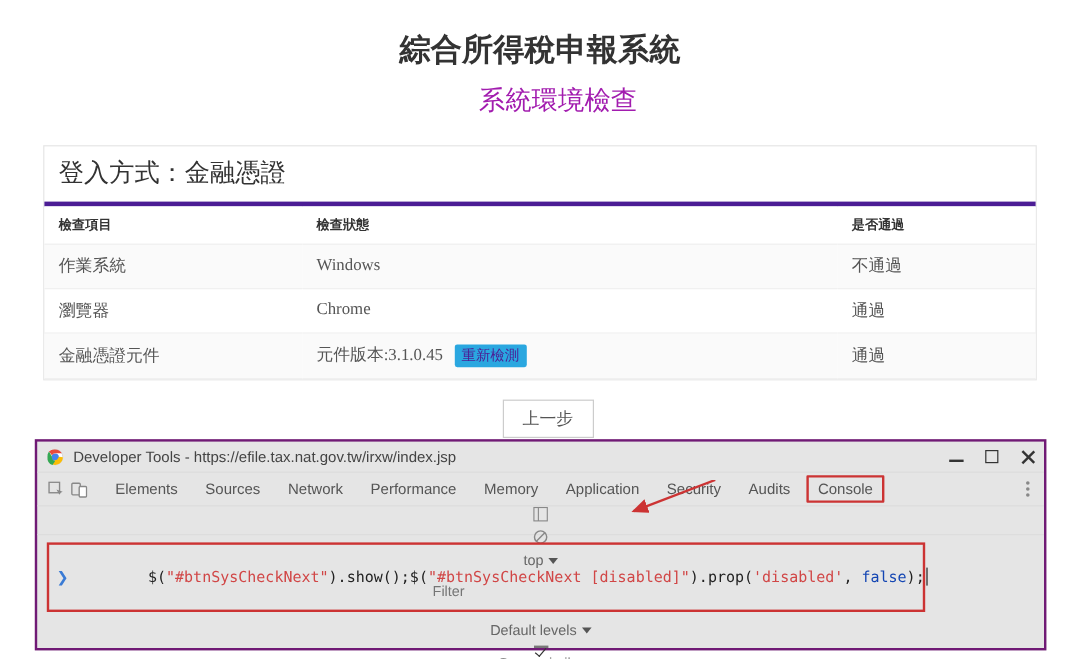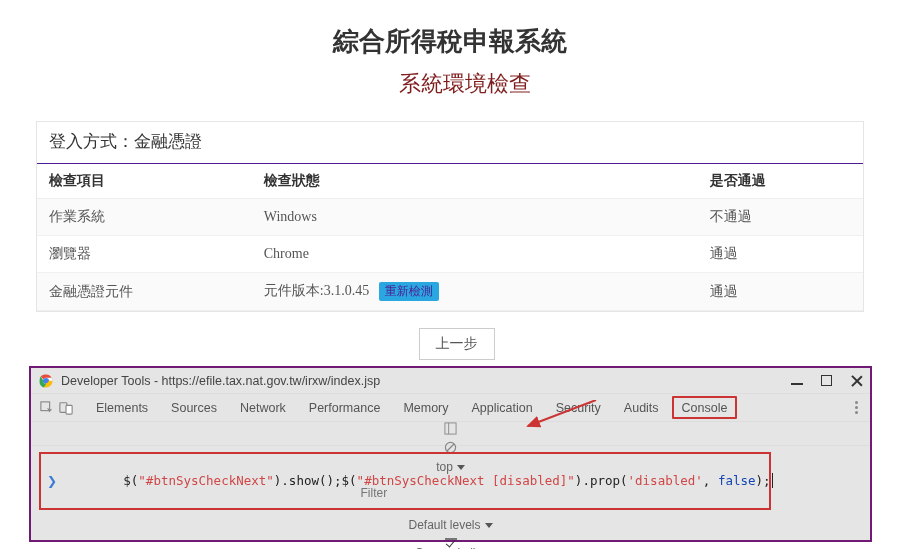--- a/index.html
+++ b/index.html
@@ -15,41 +15,41 @@
     text-align: center;
     font-size: 26px;
     font-weight: 600;
     color: #333;
     margin-top: 24px;
   }
   .page-subtitle {
     text-align: center;
     font-size: 22px;
     font-weight: 400;
-    color: #7f1d1d;
+    color: #a21caf;
     margin-top: 10px;
     margin-left: 30px;
   }
   .panel {
     width: 828px;
     margin: 22px auto 0;
     background: #fff;
     border: 1px solid #e5e5e5;
   }
   .panel-header {
     padding: 8px 12px 10px;
-    font-size: 17px;
+    font-size: 21px;
     color: #333;
-    border-bottom: 1px solid #4c1d95;
+    border-bottom: 4px solid #4c1d95;
     font-family: Liberation Mono, monospace;
   }
   .table { width: 100%; border-collapse: collapse; }
   .table th {
     text-align: left;
-    font-size: 14px;
+    font-size: 11px;
     font-weight: 600;
     color: #333;
     padding: 8px 12px;
     border-bottom: 1px solid #eee;
     background: #fff;
   }
   .table td {
     font-size: 14px;
     color: #555;
     padding: 9px 12px;

